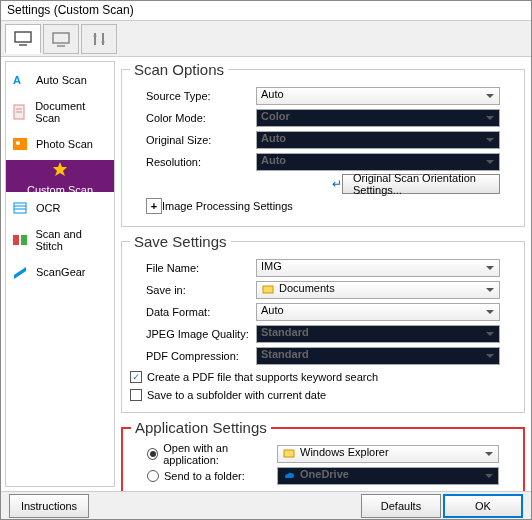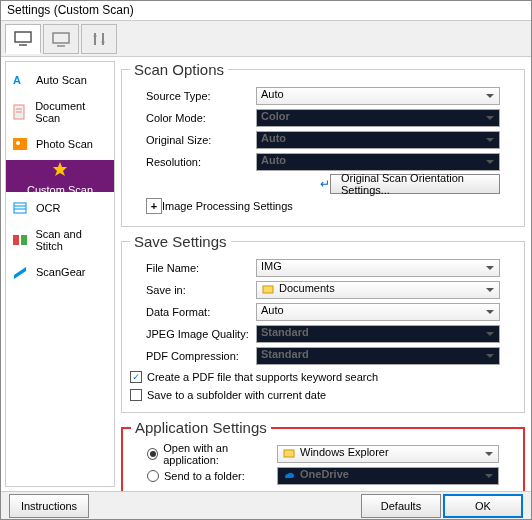--- a/index.html
+++ b/index.html
@@ -153,21 +153,21 @@
             </div>
         </div>
         <div class="row">
           <span class="lbl">Resolution:</span>
           <div class="sel disabled">
               <span>Auto</span>
             </div>
         </div>
         <div class="row" style="justify-content:flex-end;">
           <span class="arrow-return">↵</span>
-          <div class="btn" style="width:170px">
+          <div class="btn" style="width:158px">
               <span>Original Scan Orientation Settings...</span>
             </div>
         </div>
         <div class="row">
           <div class="plus">+</div>
           <span>Image Processing Settings</span>
         </div>
       </fieldset>
 
       <fieldset>

